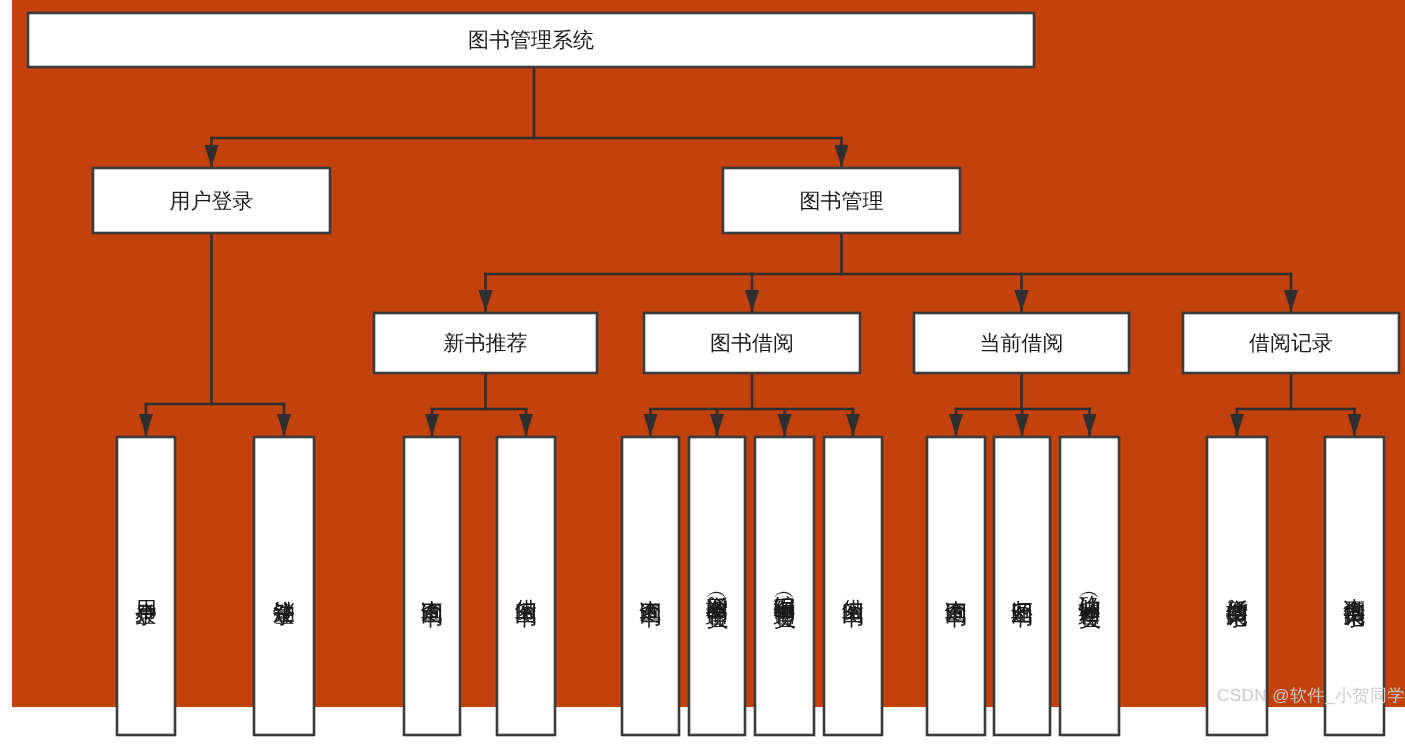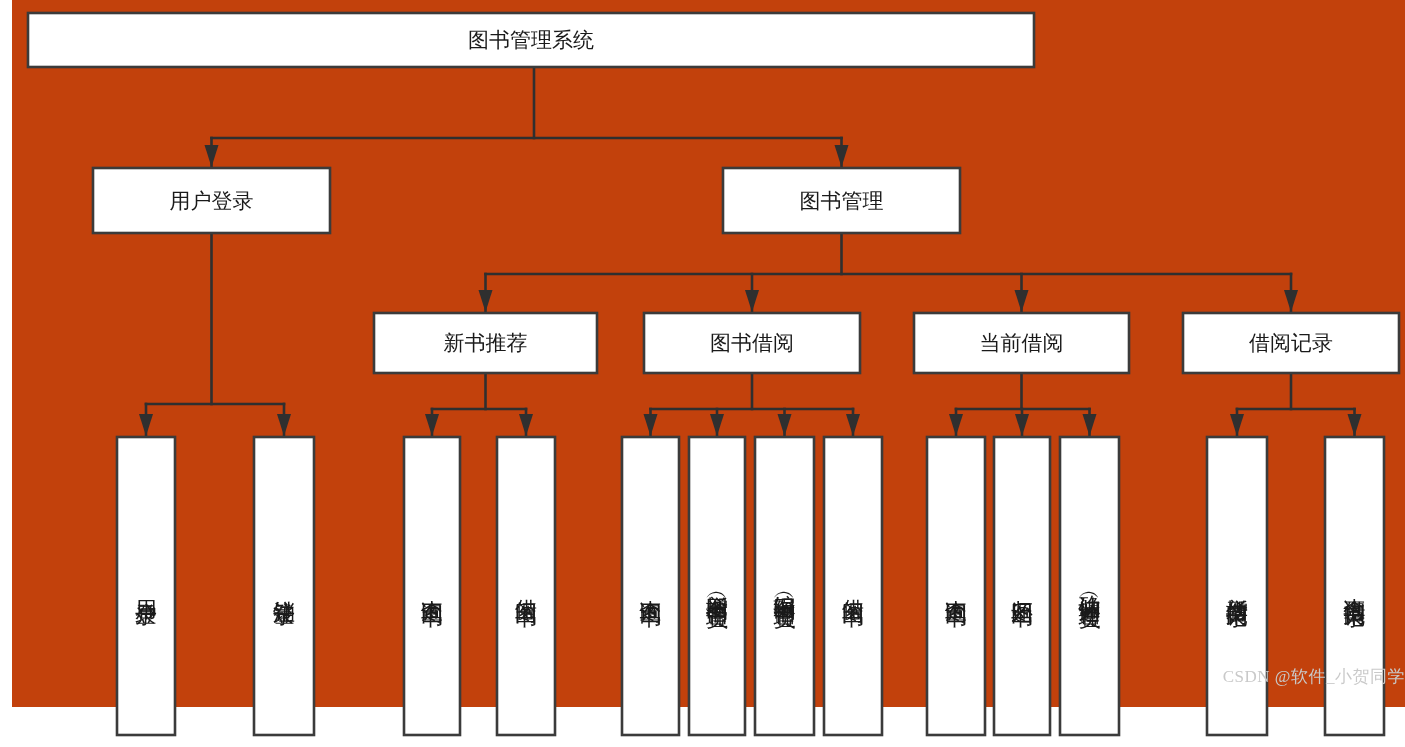--- a/index.html
+++ b/index.html
@@ -64,22 +64,22 @@
     font-size: 22px;
     line-height: 1.18;
     letter-spacing: 2px;
     color: #1a1a1a;
     white-space: nowrap;
     text-align: center;
   }
   .watermark {
     position: absolute;
     right: 12px;
-    bottom: 19px;
-    font-family: Liberation Serif, serif;
+    bottom: 0;
+    font-family: Liberation Sans, sans-serif;
     font-size: 17px;
     color: #c9c9c9;
     letter-spacing: 0.5px;
     user-select: none;
     text-align: center;
   }
 </style>
 </head>
 <body>
 

